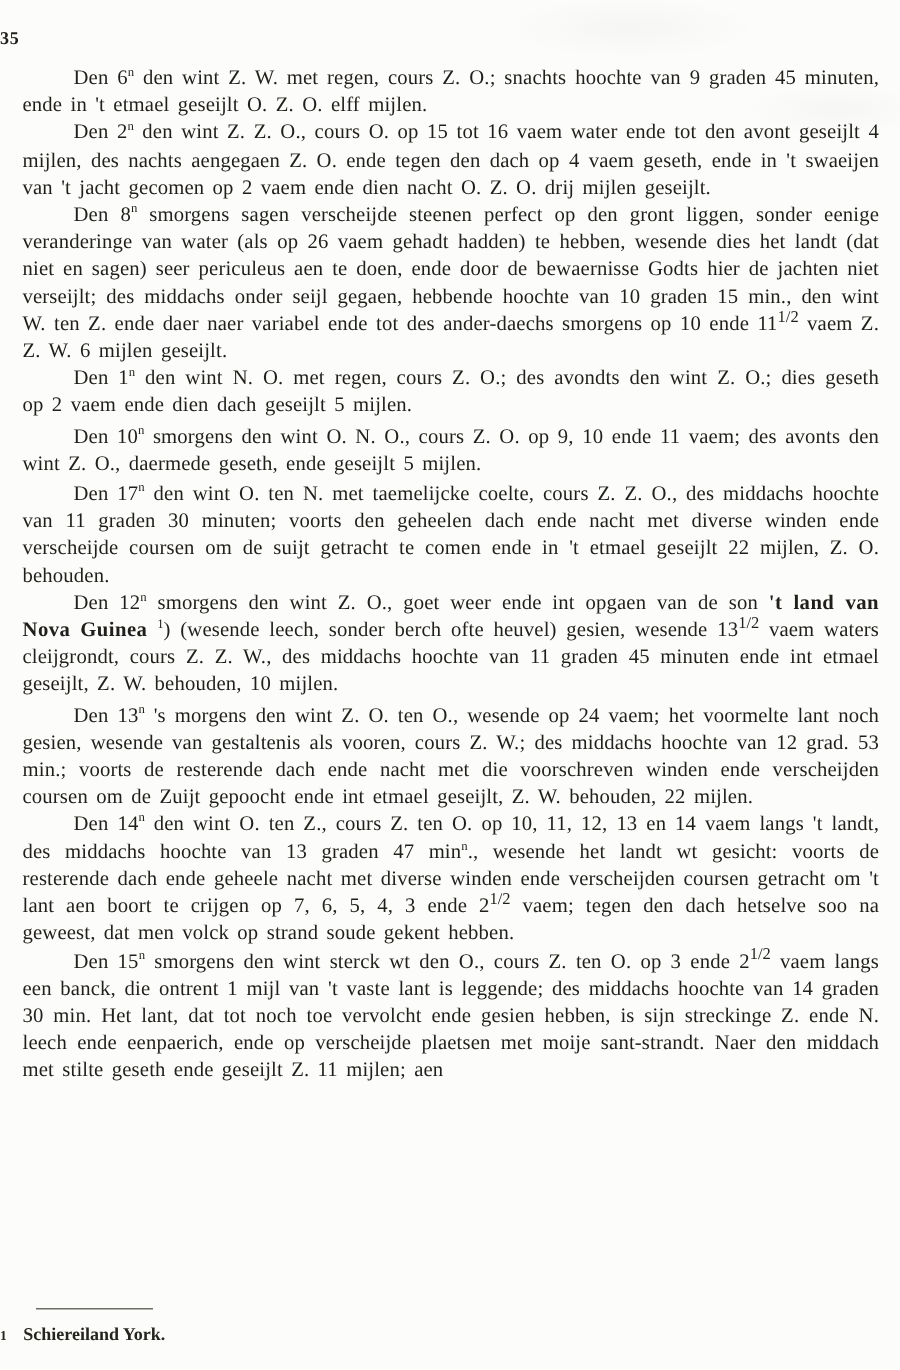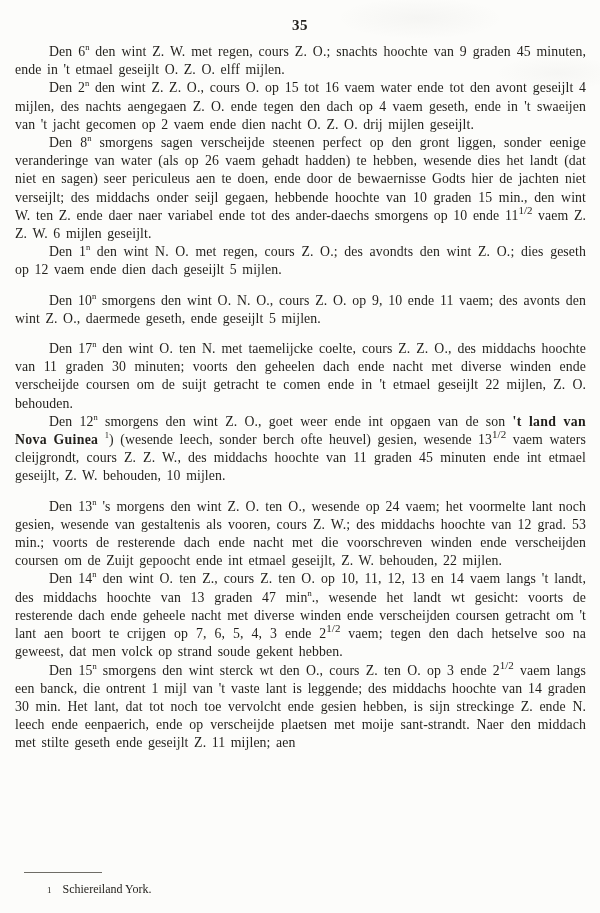--- a/index.html
+++ b/index.html
@@ -14,41 +14,40 @@
     background:
       radial-gradient(ellipse 120px 30px at 70% 2%, rgba(60,60,55,0.035), transparent 70%),
       radial-gradient(ellipse 90px 25px at 93% 8%, rgba(60,60,55,0.03), transparent 70%),
       #fcfcfa;
     color: #211f1b;
     font-family: "Liberation Serif", "DejaVu Serif", serif;
     overflow: hidden;
     box-sizing: border-box;
   }
   .pagenum {
-    text-align: center;
     padding-top: 17px;
-    font-size: 15px;
+    font-size: 12px;
     font-weight: bold;
     letter-spacing: 0.5px;
     line-height: 17px;
   }
   .text-block {
     padding: 9px 14px 0 15px;
     font-size: 13.8px;
     line-height: 18.2px;
     text-align: justify;
   }
   .para {
     margin: 0;
     text-indent: 34px;
     word-spacing: 2px;
     letter-spacing: 0.1px;
   }
   .para.gap {
-    margin-top: 12px;
+    margin-top: 2px;
   }
   .para sup {
     font-size: 8.5px;
     line-height: 0;
     vertical-align: super;
     letter-spacing: 0;
   }
   .para sup.frac {
     font-size: 11px;
   }
@@ -64,41 +63,41 @@
   }
   .fn-rule {
     width: 78px;
     margin-left: 24px;
     border: 0;
     border-top: 1px solid #6e6c66;
     margin-bottom: 0;
   }
   .fn-line {
     margin-top: 9px;
-    padding-left: 47px;
     font-size: 12px;
     line-height: 14px;
     color: #26241f;
+    font-weight: bold;
   }
   .fn-marker {
     font-size: 9px;
     margin-right: 11px;
   }
 </style>
 </head>
 <body>
 
 <div class="page">
   <div class="pagenum">35</div>
 
   <div class="text-block">
       <p class="para"><span>Den 6</span><sup>n</sup><span> den wint Z. W. met regen, cours Z. O.; snachts hoochte van 9 graden 45 minuten, ende in 't etmael geseijlt O. Z. O. elff mijlen.</span></p>
       <p class="para"><span>Den 2</span><sup>n</sup><span> den wint Z. Z. O., cours O. op 15 tot 16 vaem water ende tot den avont geseijlt 4 mijlen, des nachts aengegaen Z. O. ende tegen den dach op 4 vaem geseth, ende in 't swaeijen van 't jacht gecomen op 2 vaem ende dien nacht O. Z. O. drij mijlen geseijlt.</span></p>
       <p class="para"><span>Den 8</span><sup>n</sup><span> smorgens sagen verscheijde steenen perfect op den gront liggen, sonder eenige veranderinge van water (als op 26 vaem gehadt hadden) te hebben, wesende dies het landt (dat niet en sagen) seer periculeus aen te doen, ende door de bewaernisse Godts hier de jachten niet verseijlt; des middachs onder seijl gegaen, hebbende hoochte van 10 graden 15 min., den wint W. ten Z. ende daer naer variabel ende tot des ander-daechs smorgens op 10 ende 11</span><sup class="frac">1/2</sup><span> vaem Z. Z. W. 6 mijlen geseijlt.</span></p>
-      <p class="para"><span>Den 1</span><sup>n</sup><span> den wint N. O. met regen, cours Z. O.; des avondts den wint Z. O.; dies geseth op 12 vaem ende dien dach geseijlt 5 mijlen.</span></p>
+      <p class="para"><span>Den 1</span><sup>n</sup><span> den wint N. O. met regen, cours Z. O.; des avondts den wint Z. O.; dies geseth op 2 vaem ende dien dach geseijlt 5 mijlen.</span></p>
       <p class="para gap"><span>Den 10</span><sup>n</sup><span> smorgens den wint O. N. O., cours Z. O. op 9, 10 ende 11 vaem; des avonts den wint Z. O., daermede geseth, ende geseijlt 5 mijlen.</span></p>
       <p class="para gap"><span>Den 17</span><sup>n</sup><span> den wint O. ten N. met taemelijcke coelte, cours Z. Z. O., des middachs hoochte van 11 graden 30 minuten; voorts den geheelen dach ende nacht met diverse winden ende verscheijde coursen om de suijt getracht te comen ende in 't etmael geseijlt 22 mijlen, Z. O. behouden.</span></p>
       <p class="para"><span>Den 12</span><sup>n</sup><span> smorgens den wint Z. O., goet weer ende int opgaen van de son </span><b>'t land van Nova Guinea</b><span> </span><sup>1</sup><span>) (wesende leech, sonder berch ofte heuvel) gesien, wesende 13</span><sup class="frac">1/2</sup><span> vaem waters cleijgrondt, cours Z. Z. W., des middachs hoochte van 11 graden 45 minuten ende int etmael geseijlt, Z. W. behouden, 10 mijlen.</span></p>
       <p class="para gap"><span>Den 13</span><sup>n</sup><span> 's morgens den wint Z. O. ten O., wesende op 24 vaem; het voormelte lant noch gesien, wesende van gestaltenis als vooren, cours Z. W.; des middachs hoochte van 12 grad. 53 min.; voorts de resterende dach ende nacht met die voorschreven winden ende verscheijden coursen om de Zuijt gepoocht ende int etmael geseijlt, Z. W. behouden, 22 mijlen.</span></p>
       <p class="para"><span>Den 14</span><sup>n</sup><span> den wint O. ten Z., cours Z. ten O. op 10, 11, 12, 13 en 14 vaem langs 't landt, des middachs hoochte van 13 graden 47 min</span><sup>n</sup><span>., wesende het landt wt gesicht: voorts de resterende dach ende geheele nacht met diverse winden ende verscheijden coursen getracht om 't lant aen boort te crijgen op 7, 6, 5, 4, 3 ende 2</span><sup class="frac">1/2</sup><span> vaem; tegen den dach hetselve soo na geweest, dat men volck op strand soude gekent hebben.</span></p>
       <p class="para"><span>Den 15</span><sup>n</sup><span> smorgens den wint sterck wt den O., cours Z. ten O. op 3 ende 2</span><sup class="frac">1/2</sup><span> vaem langs een banck, die ontrent 1 mijl van 't vaste lant is leggende; des middachs hoochte van 14 graden 30 min. Het lant, dat tot noch toe vervolcht ende gesien hebben, is sijn streckinge Z. ende N. leech ende eenpaerich, ende op verscheijde plaetsen met moije sant-strandt. Naer den middach met stilte geseth ende geseijlt Z. 11 mijlen; aen</span></p>
     </div>
 
   <div class="footnote">
     <hr class="fn-rule">

